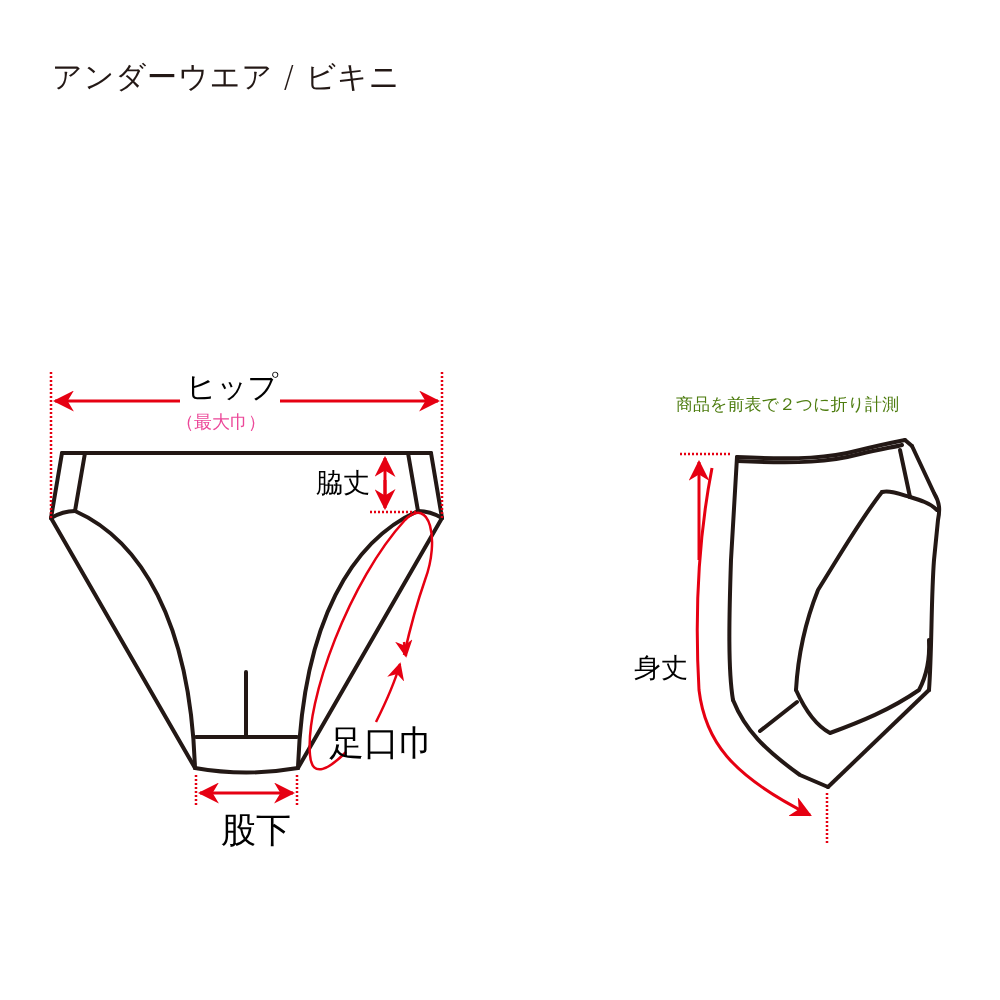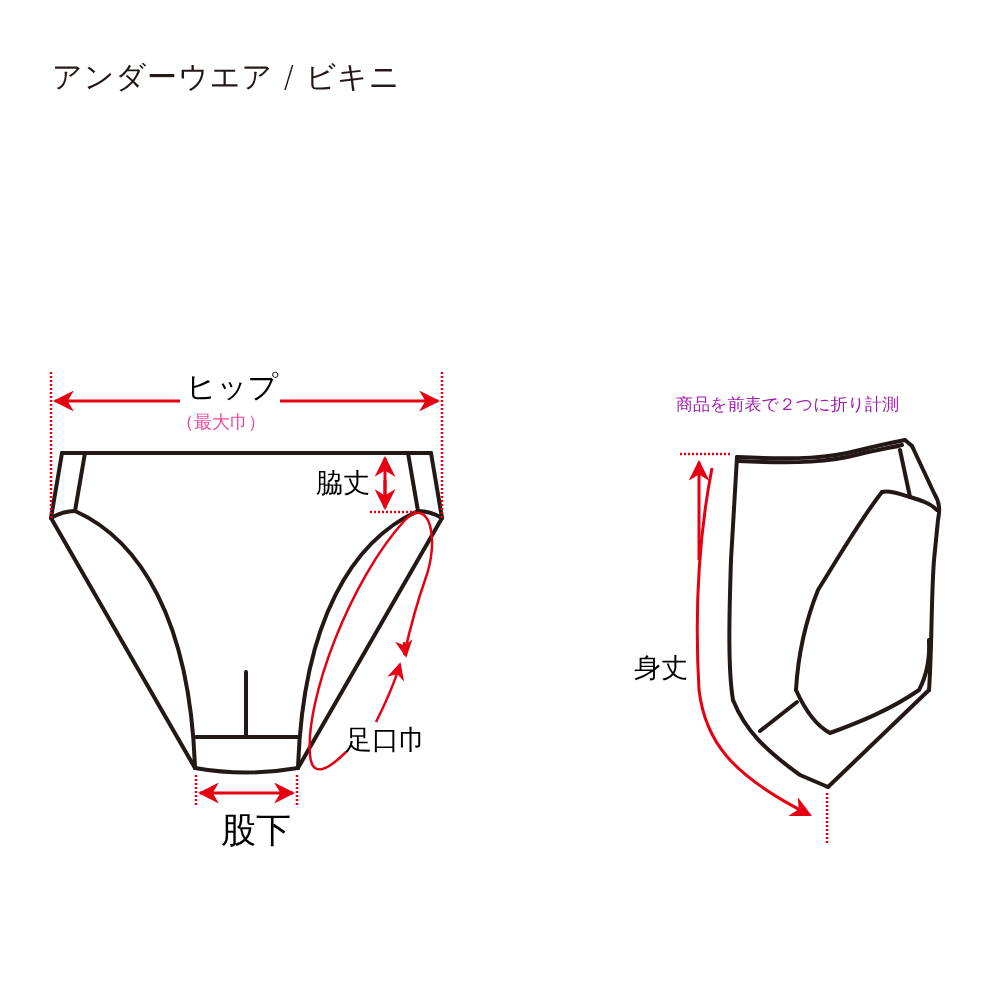--- a/index.html
+++ b/index.html
@@ -1,20 +1,20 @@
 <!DOCTYPE html>
 <html><head>
   <meta charset="utf-8">
   <style>
     html, body { margin: 0; padding: 0; background: #ffffff; }
     body { width: 1000px; height: 1000px; position: relative; overflow: hidden;
            font-family: "DejaVu Sans", "Liberation Sans", sans-serif; }
     .title { position: absolute; left: 52px; top: 62px; font-size: 30px; color: #231815;
              letter-spacing: 1px; font-weight: 300; line-height: 1; white-space: nowrap; }
-    .note { position: absolute; left: 676px; top: 396px; font-size: 17px; color: #a21caf;
+    .note { position: absolute; left: 676px; top: 396px; font-size: 17px; color: #4d7c0f;
             white-space: nowrap; line-height: 1; }
     .lbl-red { position: absolute; color: #000000; line-height: 1; white-space: nowrap; }
     .lbl-dark { position: absolute; color: #ec4899; line-height: 1; white-space: nowrap; }
     svg { position: absolute; left: 0; top: 0; }
   </style>
 </head>
 <body>
 
 <div class="title">アンダーウエア / ビキニ</div>
 
@@ -105,17 +105,17 @@
     <line x1="680" y1="454" x2="730" y2="454" stroke-width="2.5" stroke-dasharray="2,2"></line>
     <path d="M712,468 C698,540 695,620 699,690 C705,740 730,775 810,815" stroke-width="3" marker-end="url(#arrowR)"></path>
     <path d="M699,560 L699,462" stroke-width="3" marker-end="url(#arrowR)"></path>
     <line x1="827" y1="793" x2="827" y2="843" stroke-width="2.5" stroke-dasharray="2,2"></line>
   </g>
 </svg>
 
 <div class="lbl-red" style="left:186px; top:372px; font-size:30px;">ヒップ</div>
 <div class="lbl-dark" style="left:176px; top:413px; font-size:18px;">（最大巾）</div>
 <div class="lbl-red" style="left:316px; top:469px; font-size:27px;">脇丈</div>
-<div class="lbl-red" style="left:345px; top:726px; font-size:27px;">足口巾</div>
+<div class="lbl-red" style="left:329px; top:726px; font-size:35px;">足口巾</div>
 <div class="lbl-red" style="left:221px; top:813px; font-size:35px;">股下</div>
 
 <div class="note">商品を前表で２つに折り計測</div>
 <div class="lbl-red" style="left:634px; top:654px; font-size:27px;">身丈</div>
 
 </body></html>

